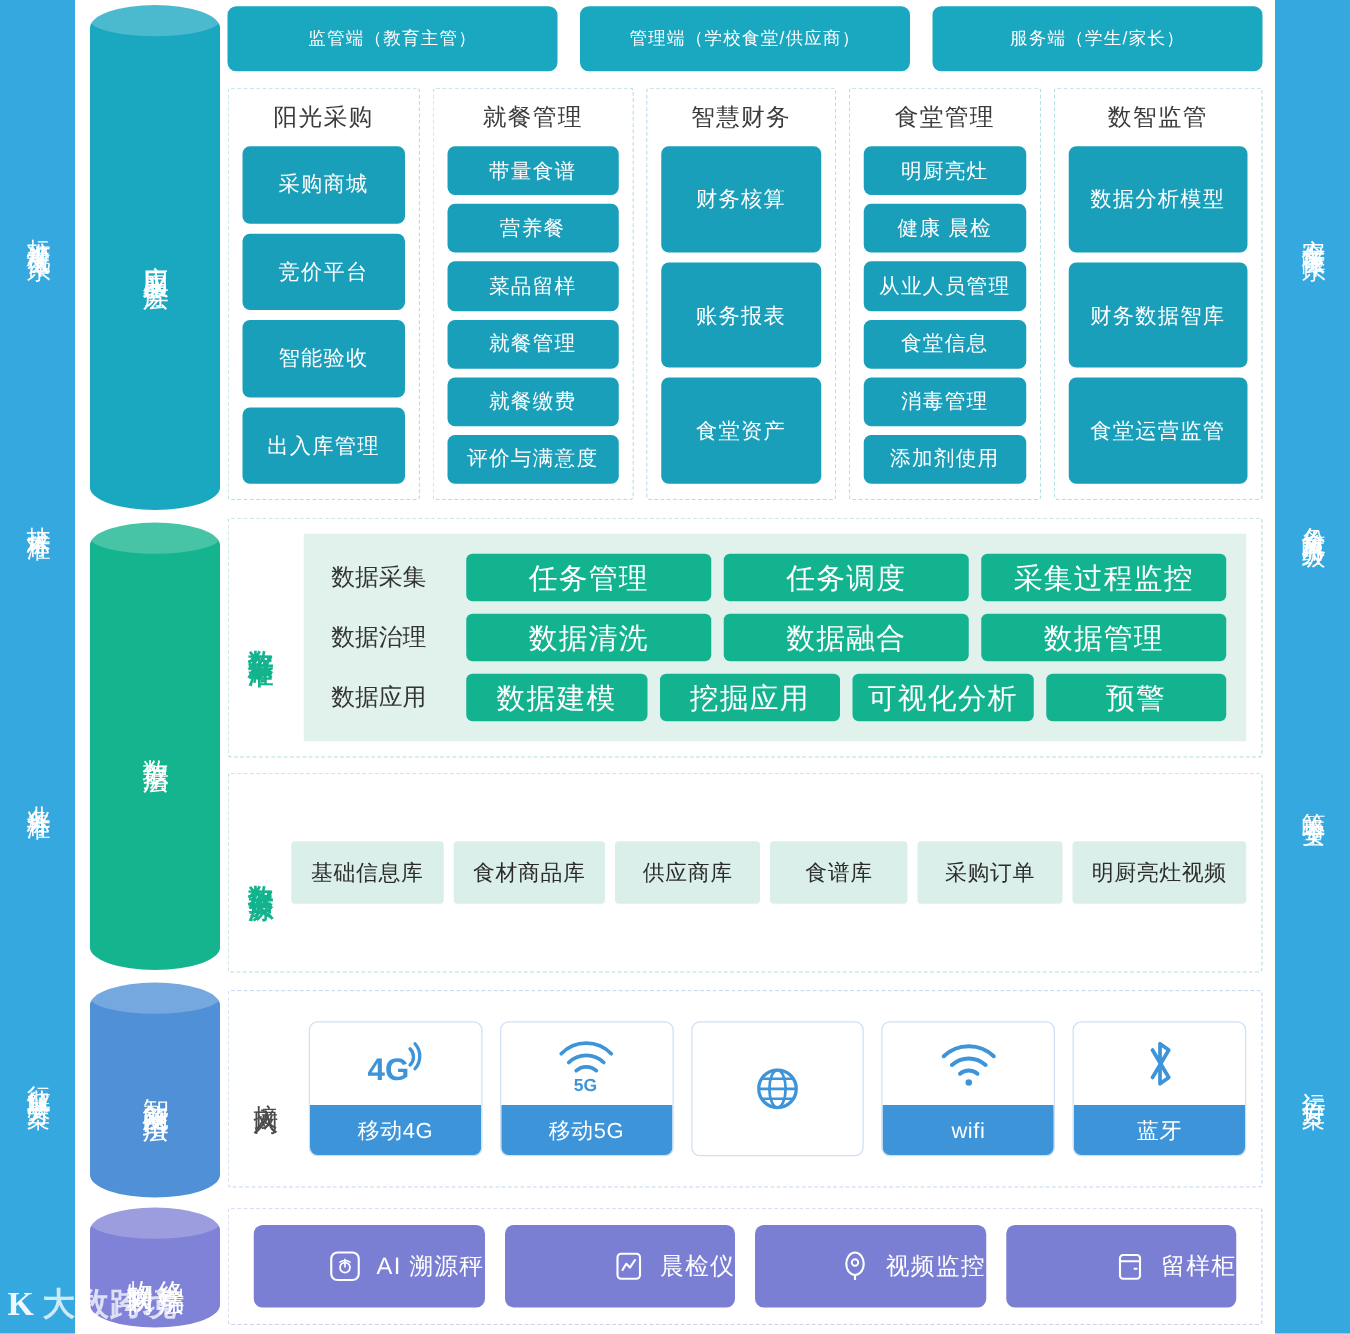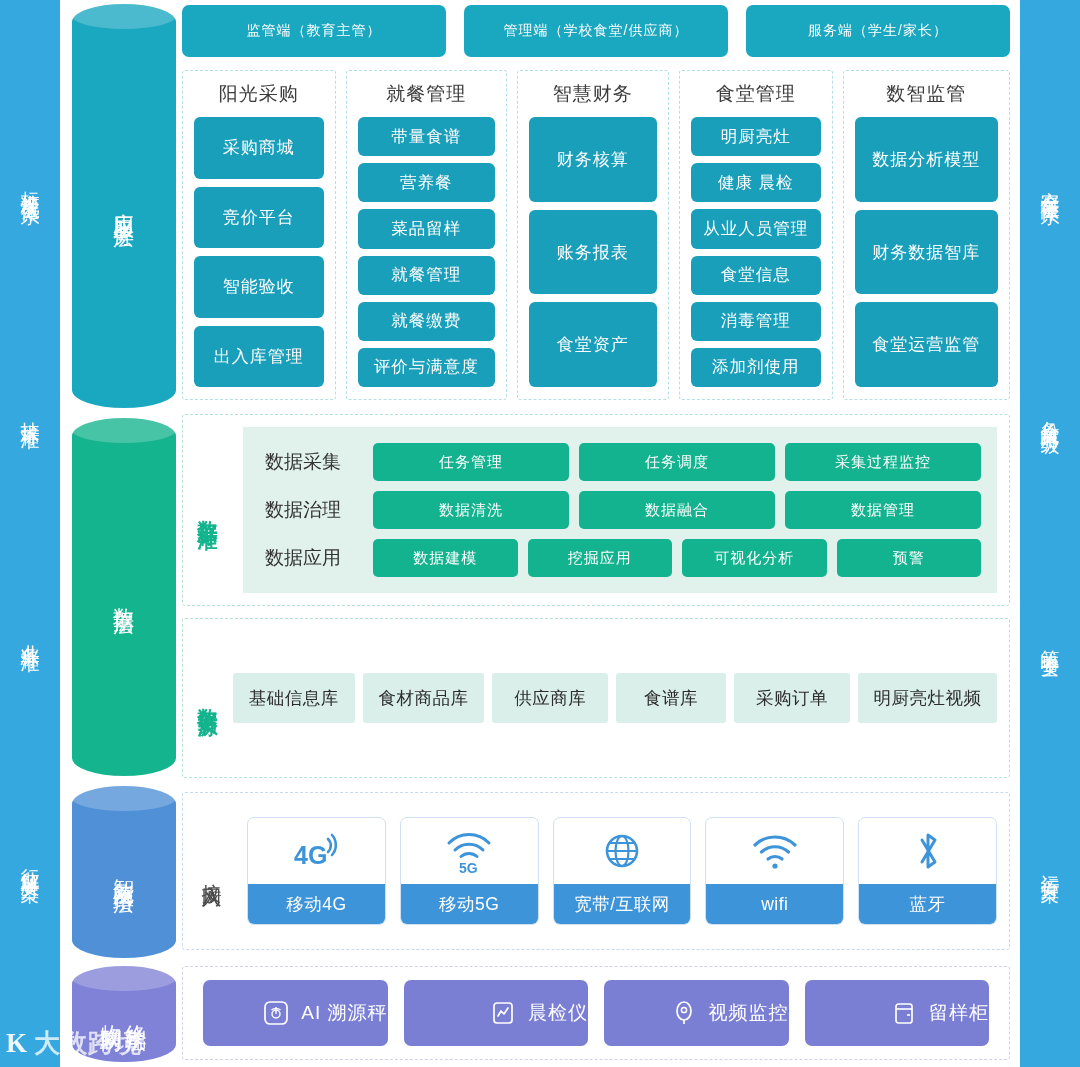--- a/index.html
+++ b/index.html
@@ -214,21 +214,21 @@
     width: 108px;
     font-size: 19px;
     color: #333;
     white-space: nowrap;
     padding-left: 10px;
   }
   .ds-cell {
     background: #14b38f;
     border-radius: 5px;
     color: #fff;
-    font-size: 15px;
+    font-size: 23px;
     height: 38px;
     display: flex;
     align-items: center;
     justify-content: center;
     letter-spacing: 1px;
     white-space: nowrap;
   }
 
   
   .dr-block {
@@ -545,21 +545,20 @@
         <div class="an-card">
           <div class="an-icon">
             <svg width="44" height="44" viewBox="0 0 44 44">
               <circle cx="22" cy="22" r="15" stroke="#3d94d9" stroke-width="2.6" fill="none"></circle>
               <ellipse cx="22" cy="22" rx="6.5" ry="15" stroke="#3d94d9" stroke-width="2.2" fill="none"></ellipse>
               <line x1="7" y1="22" x2="37" y2="22" stroke="#3d94d9" stroke-width="2.2"></line>
               <line x1="9.5" y1="14" x2="34.5" y2="14" stroke="#3d94d9" stroke-width="2"></line>
               <line x1="9.5" y1="30" x2="34.5" y2="30" stroke="#3d94d9" stroke-width="2"></line>
             </svg>
           </div>
-          <div class="an-name">宽带/互联网</div>
         </div>
 
         <div class="an-card">
           <div class="an-icon">
             <svg width="52" height="42" viewBox="0 0 52 42">
               <path d="M6 15 A29 29 0 0 1 46 15" stroke="#3d94d9" stroke-width="3.2" fill="none" stroke-linecap="round"></path>
               <path d="M12.5 22 A20 20 0 0 1 39.5 22" stroke="#3d94d9" stroke-width="3.2" fill="none" stroke-linecap="round"></path>
               <path d="M19 29 A11 11 0 0 1 33 29" stroke="#3d94d9" stroke-width="3.2" fill="none" stroke-linecap="round"></path>
               <circle cx="26" cy="36" r="2.6" fill="#3d94d9"></circle>
             </svg>

